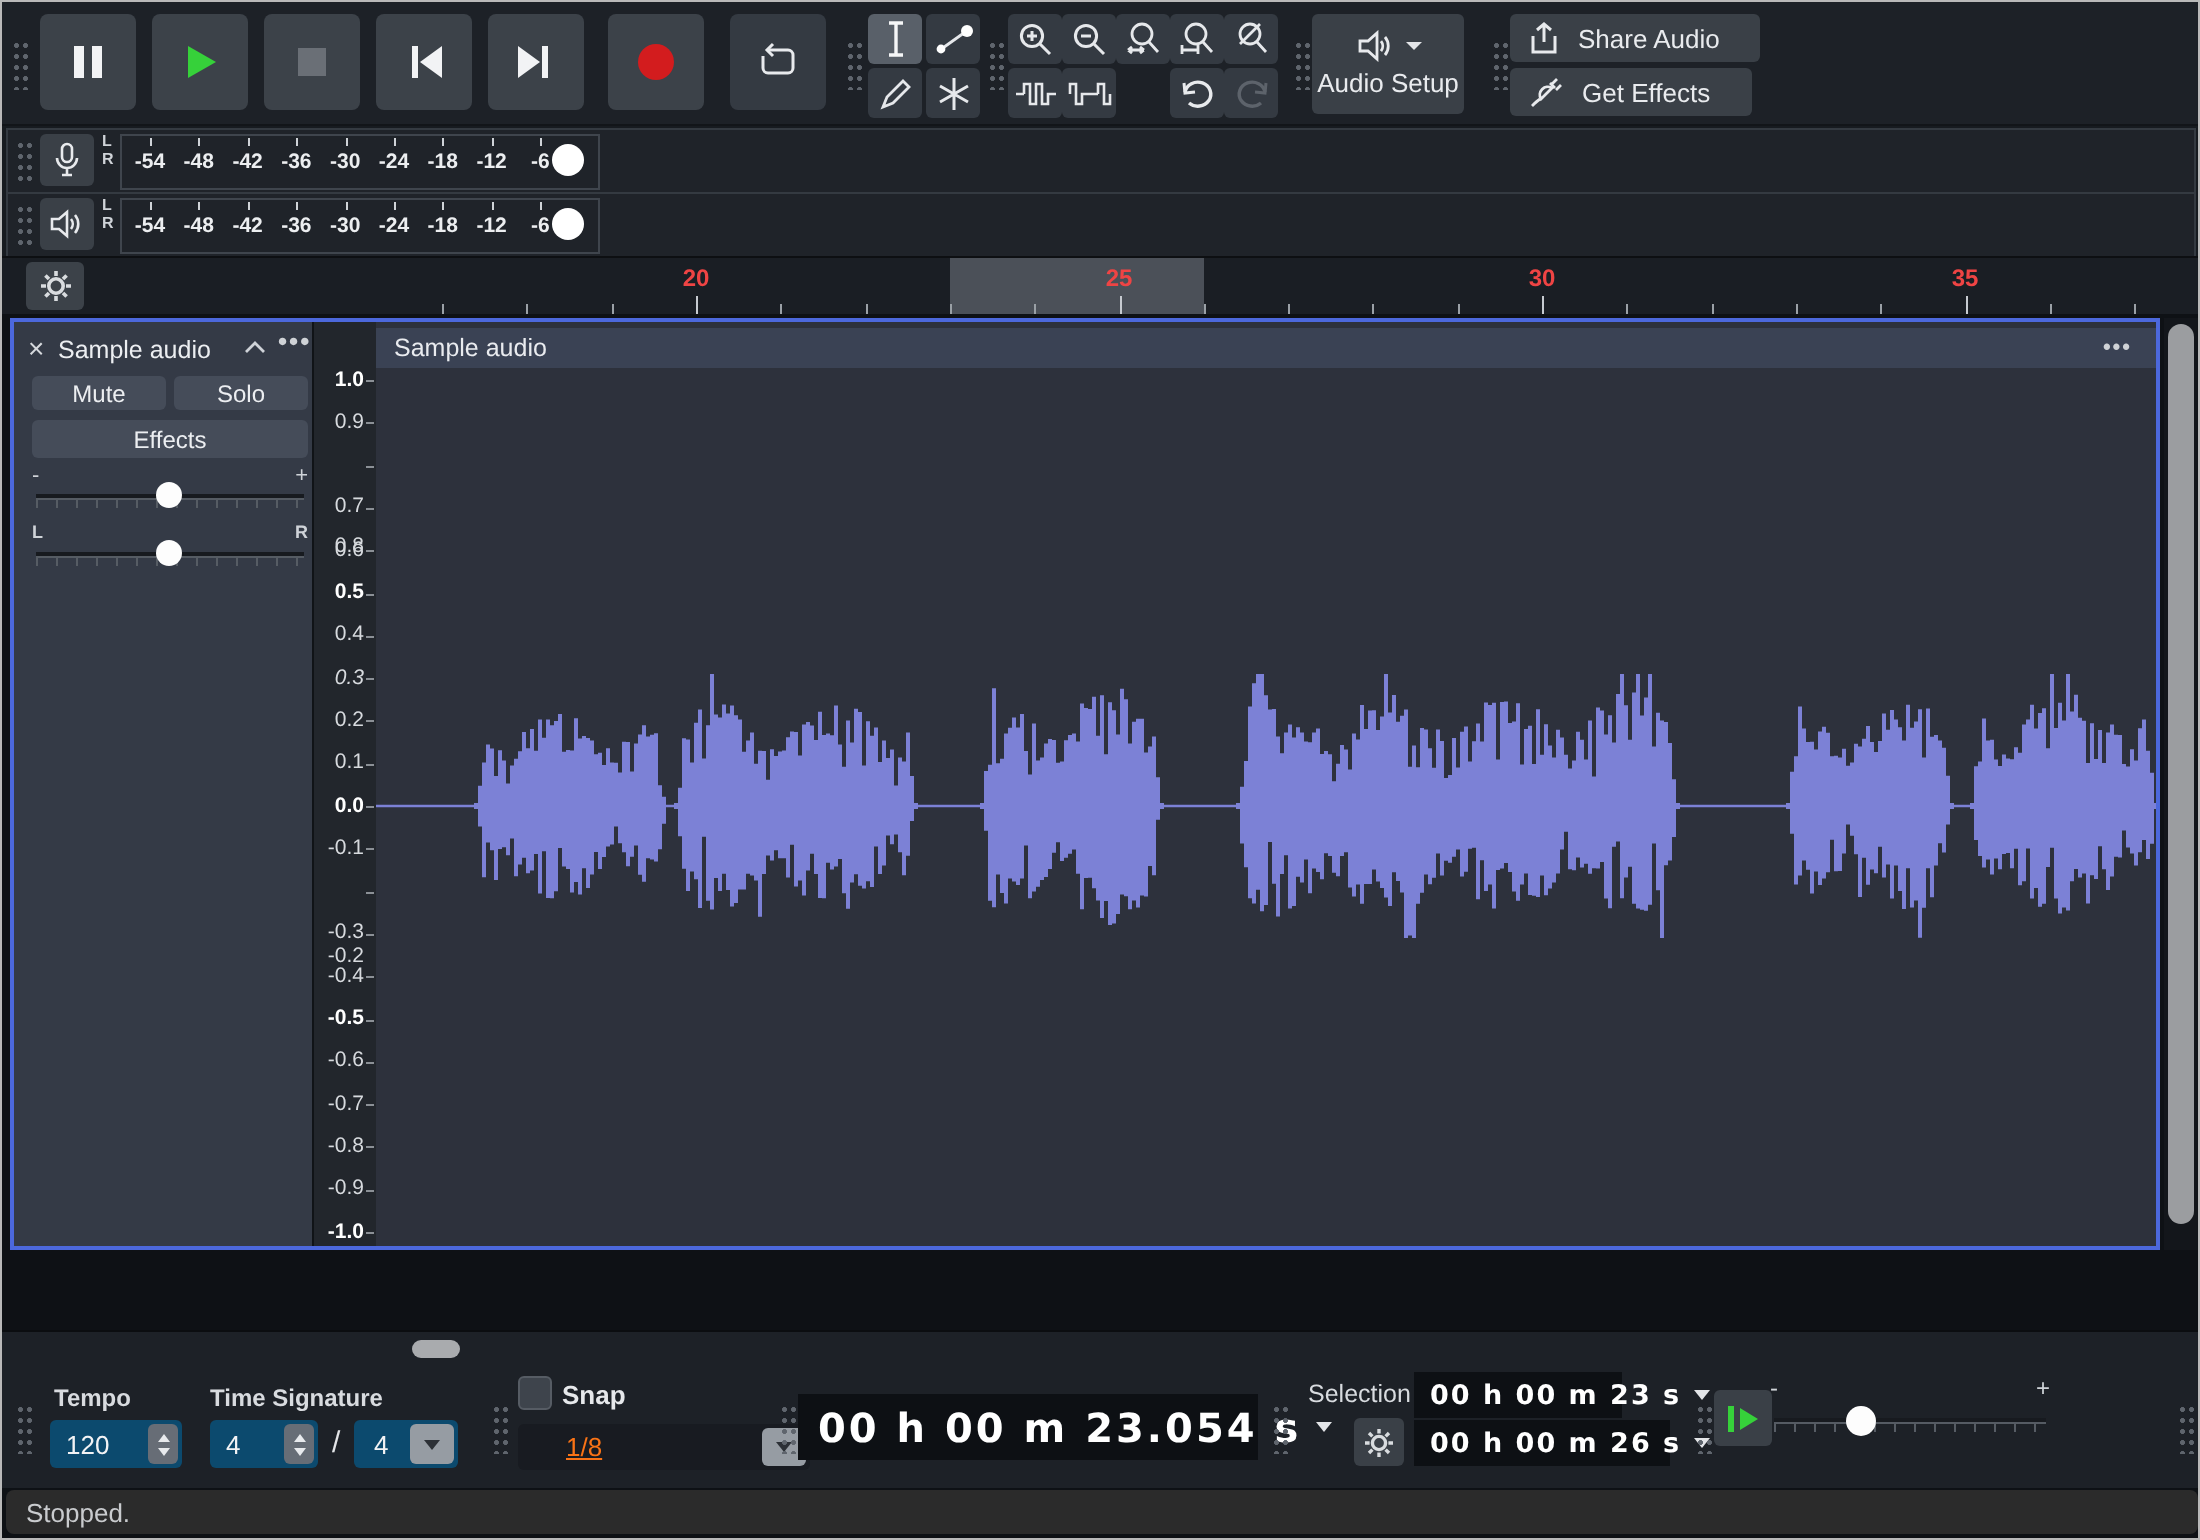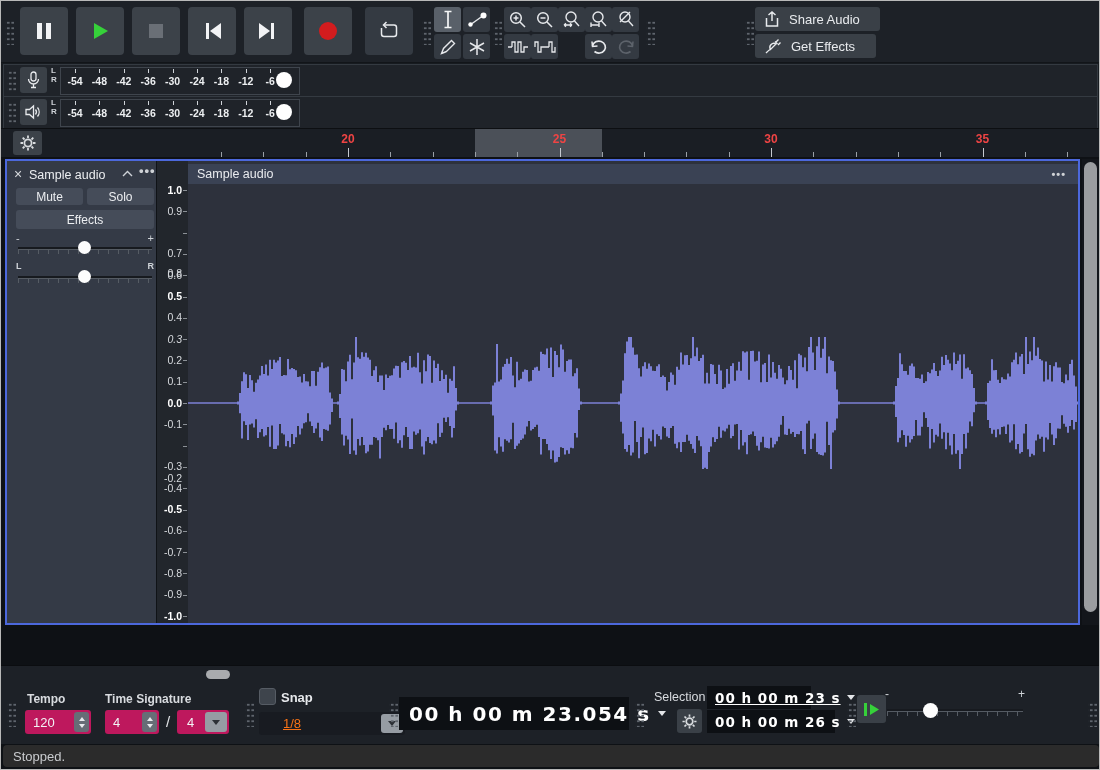--- a/index.html
+++ b/index.html
@@ -30,21 +30,21 @@
   .tl-label{position:absolute;top:3px;transform:translateX(-50%);color:#ef4444;font-size:12px;font-weight:bold;}
   .vr-label{position:absolute;right:6px;color:#d7dade;font-size:10.5px;line-height:11px;}
   .vr-label.bold{font-weight:bold;color:#fff;}
   .vr-dash{position:absolute;right:1px;width:4px;height:1px;background:#8b9096;}
   .trkbtn{position:absolute;height:17px;background:#454c59;border-radius:3px;color:#eceef1;
           font-size:12px;display:flex;align-items:center;justify-content:center;}
   .sliderline{position:absolute;height:2px;background:#171a1f;border-bottom:1px solid #555b63;}
   .sliderticks{position:absolute;height:4px;
        background-image:repeating-linear-gradient(90deg,#565c64 0 1px,transparent 1px 10px);}
   .thumb{position:absolute;width:13px;height:13px;border-radius:50%;background:#fdfdfd;}
-  .field{position:absolute;background:#be185d;border-radius:3px;color:#f2f3f5;font-size:13px;
+  .field{position:absolute;background:#0c4a6e;border-radius:3px;color:#f2f3f5;font-size:13px;
          display:flex;align-items:center;}
   .spinner{position:absolute;right:2px;top:2px;width:15px;height:20px;background:#676d76;border-radius:3px;
            display:flex;flex-direction:column;align-items:center;justify-content:center;gap:3px;}
   .tri-up{width:0;height:0;border-left:3.5px solid transparent;border-right:3.5px solid transparent;border-bottom:4px solid #e8eaed;}
   .tri-dn{width:0;height:0;border-left:3.5px solid transparent;border-right:3.5px solid transparent;border-top:4px solid #e8eaed;}
   .caret{width:0;height:0;border-left:4.5px solid transparent;border-right:4.5px solid transparent;border-top:5px solid #e3e5e8;}
   .ddbtn{position:absolute;right:2px;top:2px;width:22px;height:19px;background:#969ca3;border-radius:3px;
          display:flex;align-items:center;justify-content:center;}
   .ddbtn .caret{border-top-color:#2c3036;}
   .timefield{position:absolute;background:#0d1014;color:#fff;display:flex;align-items:center;
@@ -173,20 +173,30 @@
     </div>
     <div class="tool" style="left:611px;top:33px;">
       <svg width="20" height="16" fill="none" stroke="#5d636b" stroke-width="1.7">
           <path d="M16.5 7 a6.5 6 0 1 0 -2 5.5"></path>
           <path d="M17 2.5 L16.5 7.5 L11.5 7" stroke-width="1.5"></path>
         </svg>
     </div>
 
     <div class="grip" style="left:645px;top:18px;height:26px;"></div>
 
+    <div class="pillbtn" style="left:655px;top:6px;width:76px;height:50px;flex-direction:column;justify-content:center;gap:3px;">
+      <div style="display:flex;align-items:center;gap:5px;">
+        <svg width="20" height="16" fill="none" stroke="#e8eaed" stroke-width="1.4">
+            <path d="M2 5.5 H6 L10.5 1.5 V14.5 L6 10.5 H2 Z"></path>
+            <path d="M12.5 5.5 a4 4 0 0 1 0 5 M14.5 3.5 a7 7 0 0 1 0 9"></path>
+          </svg>
+        <div class="caret" style="border-top-width:4px;border-left-width:4px;border-right-width:4px;"></div>
+      </div>
+      <span style="font-size:13px;">Audio Setup</span>
+    </div>
 
     <div class="grip" style="left:744px;top:18px;height:26px;"></div>
 
     <div class="pillbtn" style="left:754px;top:6px;width:116px;height:24px;padding-left:9px;gap:9px;">
       <svg width="16" height="17" fill="none" stroke="#e8eaed" stroke-width="1.5">
           <path d="M8 1 V10 M4.5 4 L8 1 L11.5 4 M2.5 7 V15 H13.5 V7"></path>
         </svg>
       <span>Share Audio</span>
     </div>
     <div class="pillbtn" style="left:754px;top:33px;width:112px;height:24px;padding-left:9px;gap:9px;">
@@ -465,21 +475,21 @@
 
     <div class="grip" style="left:634px;top:18px;height:26px;"></div>
 
     <div class="lbl" style="left:653px;top:7px;font-size:12.5px;">Selection</div>
     <div class="abs" style="left:676px;top:26px;width:25px;height:24px;background:#3a4047;border-radius:3px;display:flex;align-items:center;justify-content:center;">
       <svg width="15" height="15" fill="none" stroke="#d9dcdf" stroke-width="1.7">
           <circle cx="7.5" cy="7.5" r="3.3"></circle>
           <path d="M7.5 0.5 V2.8 M7.5 12.2 V14.5 M0.5 7.5 H2.8 M12.2 7.5 H14.5 M2.5 2.5 L4.2 4.2 M10.8 10.8 L12.5 12.5 M12.5 2.5 L10.8 4.2 M4.2 10.8 L2.5 12.5"></path>
         </svg>
     </div>
-    <div class="timefield" style="left:706px;top:3px;width:104px;height:23px;text-decoration:underline;">
+    <div class="timefield" style="left:706px;top:3px;width:104px;height:23px;">
       <span style="margin-left:8px;font-size:13.5px;font-weight:bold;letter-spacing:1px;white-space:nowrap;">00 h 00 m 23 s</span>
       <div class="caret" style="margin-left:6px;"></div>
     </div>
     <div class="timefield" style="left:706px;top:27px;width:128px;height:23px;">
       <span style="margin-left:8px;font-size:13.5px;font-weight:bold;letter-spacing:1px;white-space:nowrap;">00 h 00 m 26 s</span>
       <div class="caret" style="margin-left:6px;"></div>
     </div>
 
     <div class="grip" style="left:846px;top:18px;height:26px;"></div>
 

